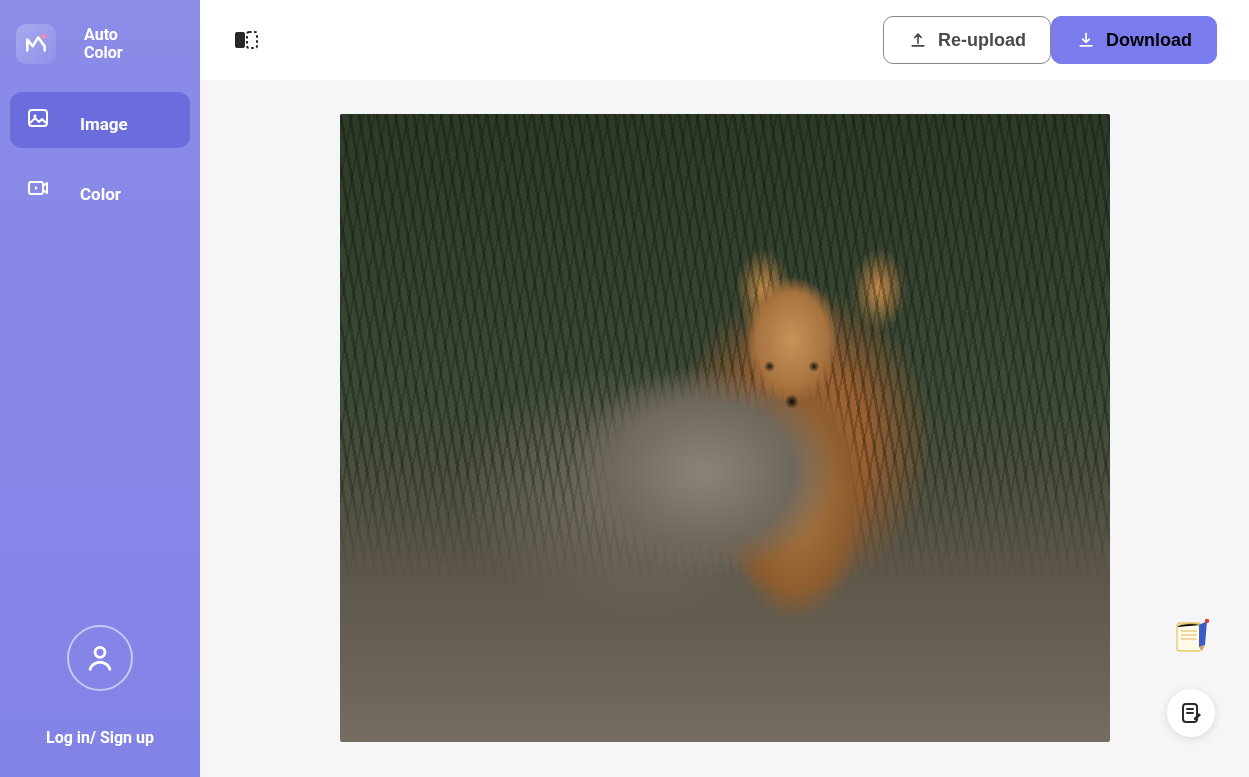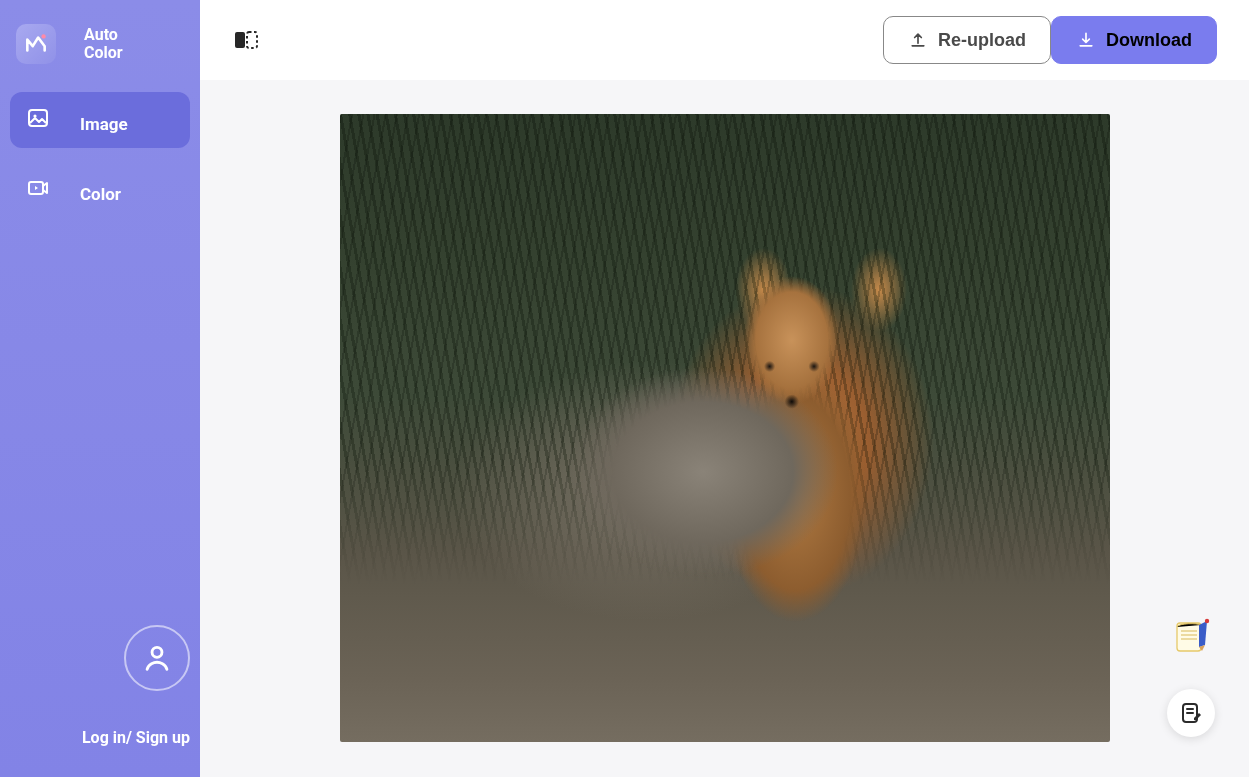--- a/index.html
+++ b/index.html
@@ -55,21 +55,21 @@
       margin-bottom: 14px;
     }
     .nav-item.active {
       background: #6b6ddc;
     }
     .nav-item svg { width: 24px; height: 24px; flex-shrink: 0; }
     .sidebar-spacer { flex: 1; }
     .account-block {
       display: flex;
       flex-direction: column;
-      align-items: flex-end;
+      align-items: center;
       gap: 37px;
       padding-bottom: 6px;
     }
     .avatar-circle {
       width: 66px;
       height: 66px;
       border: 2px solid rgba(255,255,255,0.55);
       border-radius: 50%;
       display: flex;
       align-items: center;

